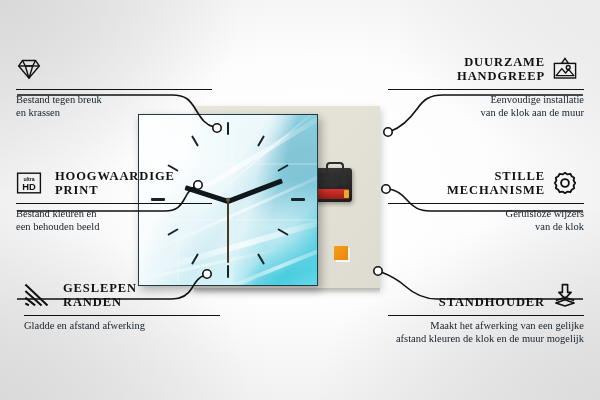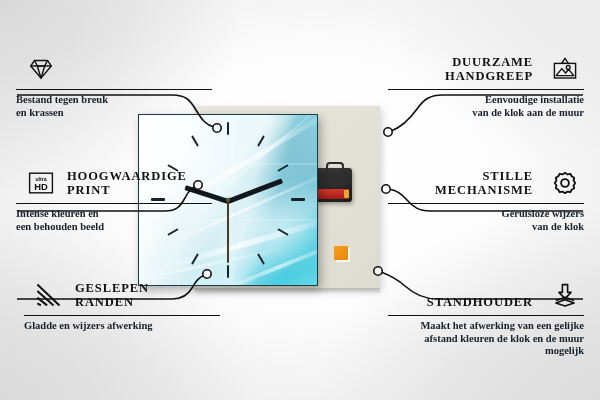--- a/index.html
+++ b/index.html
@@ -95,23 +95,23 @@
   .chead{display:flex;align-items:center;gap:7px;min-height:34px;}
   .callout.right .chead{flex-direction:row-reverse;}
   .ctitle{
     font-family:"Liberation Serif", serif;
     font-weight:700;letter-spacing:.9px;font-size:12.5px;line-height:14px;
     color:#111111;text-transform:uppercase;
   }
   .rule{height:1px;background:#111;margin:3px 0 4px 0;}
   .cdesc{
     font-family:"Liberation Serif", serif;
-    font-size:10.5px;line-height:12.5px;color:#16202a;font-weight:bold;
-  }
-  .ico{flex:0 0 auto;width:32px;height:26px;display:block;margin-left:12px;}
+    font-size:10.5px;line-height:12.5px;color:#16202a;
+  }
+  .ico{flex:0 0 auto;width:32px;height:26px;display:block;}
   .ico svg{display:block;width:26px;height:26px;}
 
   #leaders{position:absolute;left:0;top:0;width:600px;height:400px;pointer-events:none;}
 </style>
 </head>
 <body>
 
 <div id="stage">
 
   <div class="vig tl"></div>
@@ -218,21 +218,21 @@
           <text x="13" y="20.2" font-family="Liberation Sans, sans-serif" font-size="9.4" font-weight="bold" fill="#111" text-anchor="middle">HD</text>
         </svg>
       </span>
       <span class="ctitle">
         <span>HOOGWAARDIGE</span><br>
         <span>PRINT</span>
       </span>
     </div>
     <div class="rule"></div>
     <div class="cdesc">
-      <span>Intense kleuren en</span><br>
+      <span>Bestand kleuren en</span><br>
       <span>een behouden beeld</span>
     </div>
   </div>
 
   <div class="callout left" style="left:24px;top:278px;">
     <div class="chead">
       <span class="ico">
         <svg viewBox="0 0 24 24">
             <g stroke="#111" stroke-width="1.9" stroke-linecap="square">
           <path d="M2 3 L21 21"></path>
@@ -242,21 +242,21 @@
         </g>
           </svg>
       </span>
       <span class="ctitle">
         <span>GESLEPEN</span><br>
         <span>RANDEN</span>
       </span>
     </div>
     <div class="rule"></div>
     <div class="cdesc">
-      <span>Gladde en wijzers afwerking</span>
+      <span>Gladde en afstand afwerking</span>
     </div>
   </div>
 
   <div class="callout right" style="left:388px;top:52px;">
     <div class="chead">
       <span class="ico">
         <svg viewBox="0 0 26 26">
             <g fill="none" stroke="#111" stroke-width="1.4">
           <rect x="2.4" y="7.4" width="21.2" height="14.6"></rect>
           <path d="M13 2.4 L9.6 7.4 H16.4 Z"></path>

